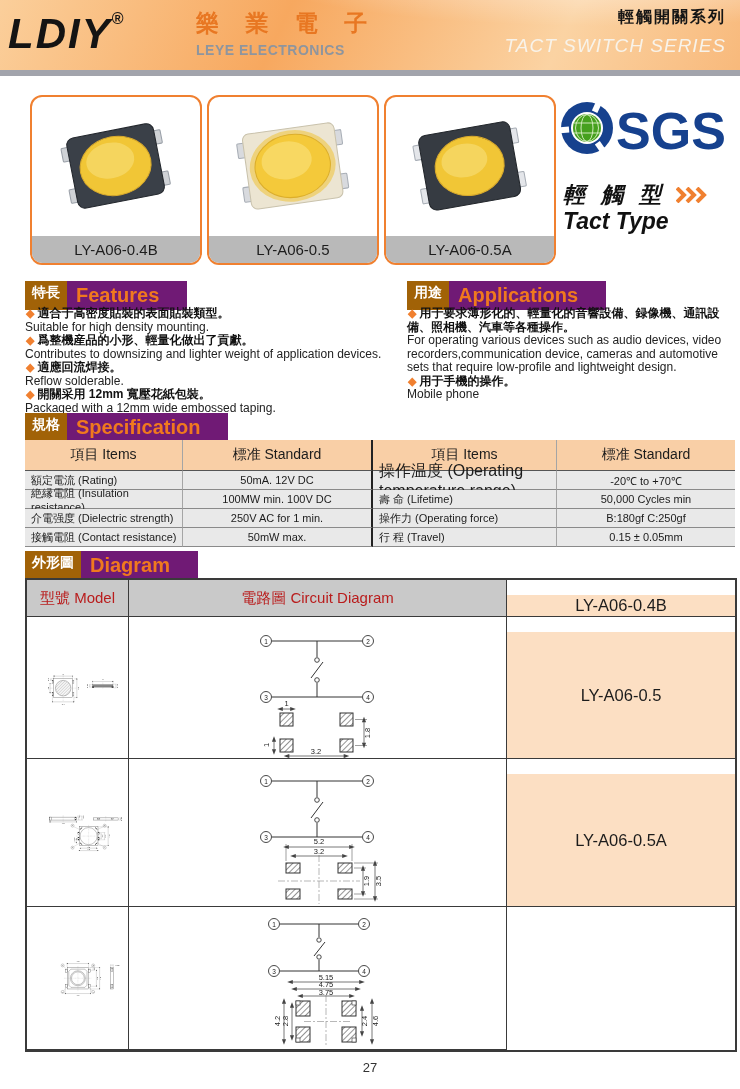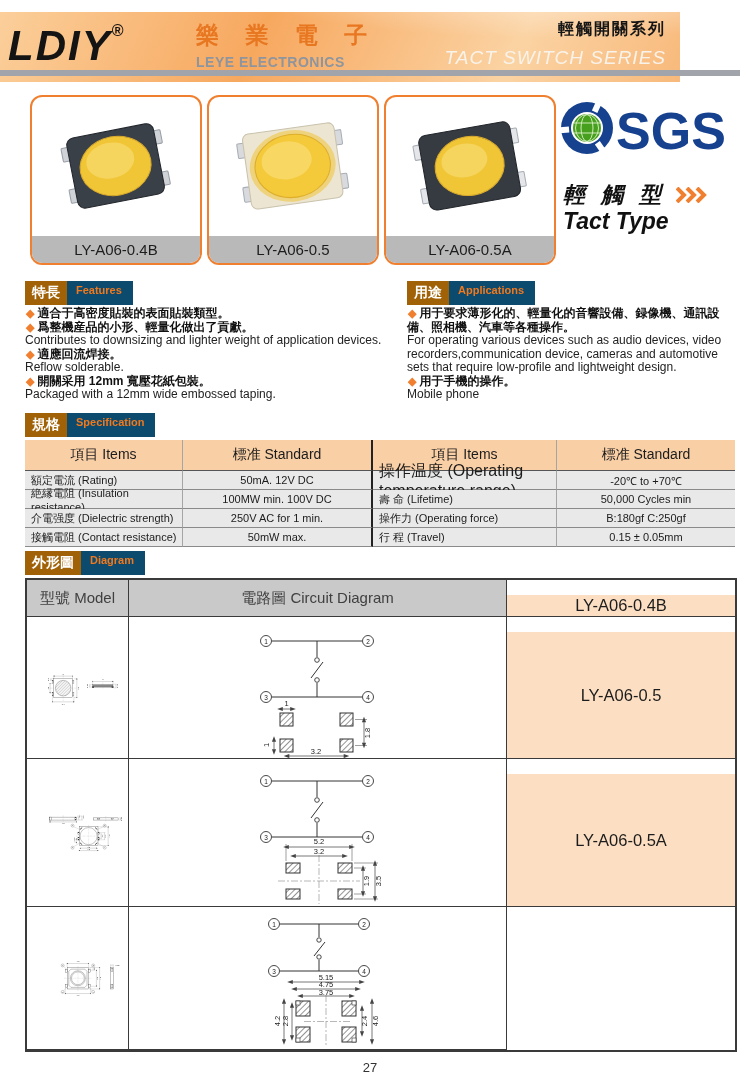--- a/index.html
+++ b/index.html
@@ -1,21 +1,21 @@
 <!DOCTYPE html>
 <html><head>
 <meta charset="utf-8">
 <style>
   html,body{margin:0;padding:0;background:#fff;}
   .page{position:relative;width:740px;height:1089px;background:#fff;overflow:hidden;
         font-family:"Liberation Sans",sans-serif;color:#1a1a1a;}
   svg{font-family:"Liberation Sans",sans-serif;}
   
-  .header{position:absolute;left:0;top:12px;width:668px;height:70px;
-    background:linear-gradient(115deg,#fbcf9b 0%,#f7a85f 38%,#fbd3a3 75%,#f8b97b 100%);padding-left:12px;}
+  .header{position:absolute;left:0;top:0;width:740px;height:70px;
+    background:linear-gradient(115deg,#fbcf9b 0%,#f7a85f 38%,#fbd3a3 75%,#f8b97b 100%);}
   .header::before{content:"";position:absolute;inset:0;
     background:radial-gradient(90% 150% at 82% -45%,rgba(255,255,255,.55) 0%,rgba(255,255,255,0) 55%);}
   .header::after{content:"";position:absolute;inset:0;
     background:radial-gradient(60% 120% at 8% 170%,rgba(255,255,255,.45) 0%,rgba(255,255,255,0) 60%);}
   .hdr-strip{position:absolute;left:0;top:70px;width:740px;height:6px;background:#a2a4ac;}
   .logo{position:absolute;left:8px;top:10px;font-size:42px;font-weight:bold;font-style:italic;
         letter-spacing:2px;color:#141414;z-index:2;}
   .logo sup{font-size:16px;font-style:normal;vertical-align:24px;letter-spacing:0;}
   .company{position:absolute;left:196px;top:8px;z-index:2;}
   .company-cn{font-size:23px;font-weight:bold;color:#e87722;letter-spacing:10px;white-space:nowrap;}
@@ -30,21 +30,21 @@
   .card .label{position:absolute;left:0;bottom:0;width:100%;height:27px;background:#b9b9b9;
         display:flex;align-items:center;justify-content:center;font-size:15px;color:#1d1d1d;}
   
   .sgs{position:absolute;left:560px;top:96px;}
   .type-cn{position:absolute;left:563px;top:180px;font-size:22px;font-weight:bold;font-style:italic;
            letter-spacing:5px;color:#111;display:flex;align-items:center;gap:10px;}
   .type-en{position:absolute;left:563px;top:208px;font-size:23px;font-weight:bold;font-style:italic;color:#111;}
   
   .tag{position:absolute;display:inline-flex;font-weight:bold;white-space:nowrap;}
   .tag .cn{background:#a16207;color:#fff;font-size:14px;padding:3px 7px;}
-  .tag .en{background:#0c4a6e;color:#f0791e;font-size:11px;padding:3px 11px 3px 9px;}
+  .tag .en{background:#701a75;color:#f0791e;font-size:20px;padding:3px 28px 3px 9px;}
   
   .txtcol{position:absolute;font-size:12px;line-height:13.5px;color:#1c1c1c;}
   .txtcol .cn{font-weight:bold;color:#111;}
   .txtcol .cn .dia{color:#f08030;font-size:11px;padding:0 3px 0 1px;}
   .txtcol .en{color:#222;}
   
   .spec{position:absolute;left:25px;top:440px;display:grid;
         grid-template-columns:158px 190px 184px 178px;grid-template-rows:31px 19px 19px 19px 19px;}
   .spec>div{display:flex;align-items:center;background:#e9e9e9;border-bottom:1px solid #8a8a8a;
         font-size:11px;color:#1c1c1c;box-sizing:border-box;}
@@ -53,21 +53,21 @@
   .spec .c2{border-right:2px solid #222;}
   .spec .si{padding-left:6px;}
   .spec .sv{justify-content:center;}
   .spec .small{font-size:16px;}
   
   .diag{position:absolute;left:25px;top:578px;display:grid;border:2px solid #3a3a3a;
         grid-template-columns:102px 378px 228px;grid-template-rows:37px 142px 148px 143px;}
   .diag>div{box-sizing:border-box;border-right:1px solid #3a3a3a;border-bottom:1px solid #3a3a3a;
         background:#fff;display:flex;align-items:center;justify-content:center;}
   .diag>div:nth-child(3n){border-right:none;margin-top:15px;}
-  .diag .dh{background:#c9c9c9;font-size:15px;color:#404040;}
+  .diag .dh{background:#c9c9c9;font-size:15px;color:#b91c1c;}
   .diag .model{background:#fcdfc3;font-size:16.5px;color:#1c1c1c;}
   .pagenum{position:absolute;left:0;right:0;top:1060px;text-align:center;font-size:13px;color:#333;}
   
   .ol{stroke:#333;stroke-width:1.1;fill:#fff;}
   .dim{stroke:#555;stroke-width:.8;}
   .ext{stroke:#777;stroke-width:.7;}
   .cl{stroke:#999;stroke-width:.7;stroke-dasharray:7 2 2 2;fill:none;}
   .dt{fill:#222;font-size:7.5px;text-anchor:middle;}
   .wire{stroke:#333;stroke-width:1;fill:none;}
   .pinc{fill:#fff;stroke:#333;stroke-width:.9;}
@@ -168,20 +168,21 @@
     </svg>
   </div>
   <div class="type-en">Tact Type</div>
 
   <div class="tag" style="left:25px;top:281px">
     <span class="cn">特長</span>
     <span class="en">Features</span>
   </div>
   <div class="txtcol" style="left:25px;top:307px;width:368px">
     <div class="cn"><span class="dia">◆</span><span>適合于高密度貼裝的表面貼裝類型。</span></div>
+    <div class="en">Suitable for high density mounting.</div>
     <div class="cn"><span class="dia">◆</span><span>爲整機産品的小形、輕量化做出了貢獻。</span></div>
     <div class="en">Contributes to downsizing and lighter weight of application devices.</div>
     <div class="cn"><span class="dia">◆</span><span>適應回流焊接。</span></div>
     <div class="en">Reflow solderable.</div>
     <div class="cn"><span class="dia">◆</span><span>開關采用 12mm 寬壓花紙包裝。</span></div>
     <div class="en">Packaged with a 12mm wide embossed taping.</div>
   </div>
 
   <div class="tag" style="left:407px;top:281px">
     <span class="cn">用途</span>

